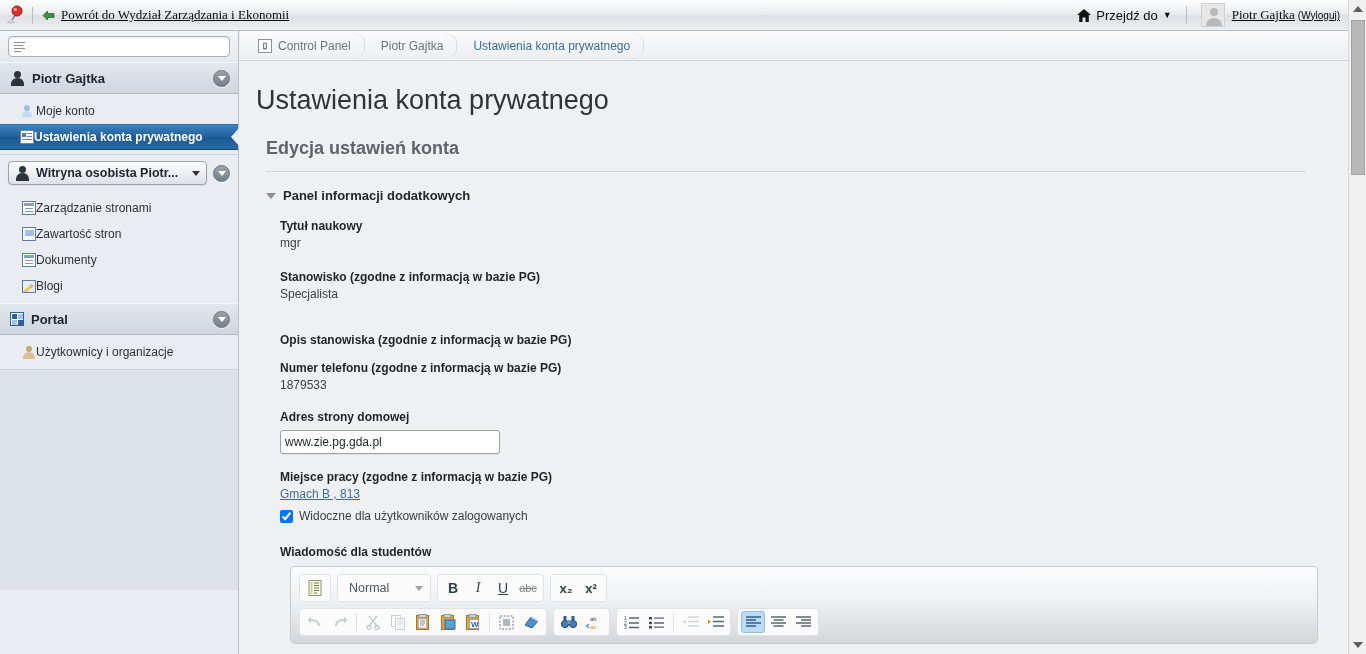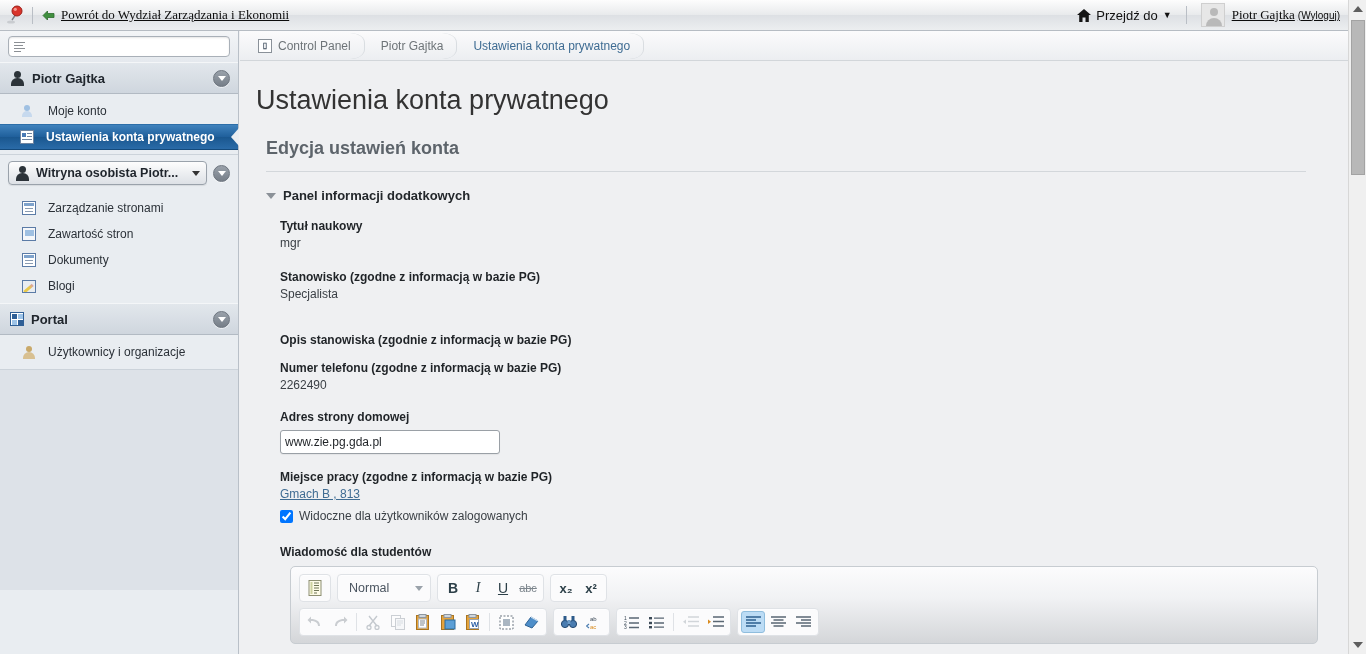--- a/index.html
+++ b/index.html
@@ -85,21 +85,21 @@
   }
   .circle-btn .chev {
     width: 0; height: 0; border-left: 4px solid transparent; border-right: 4px solid transparent;
     border-top: 5px solid #fff; margin-top: 1px;
   }
   .sb-group { background: #e9edf1; padding: 4px 0; }
   .sb-item {
     height: 26px; display: flex; align-items: center; padding-left: 22px;
     font-size: 12px; color: #2b3138; position: relative;
   }
-  .sb-item .lbl { margin-left: 12px; }
+  .sb-item .lbl { margin-left: 0; }
   .sb-item.selected {
     background: linear-gradient(to bottom, #3f82bd 0%, #1f5f9b 50%, #1a578f 51%, #2a6ba8 100%);
     color: #fff; font-weight: bold;
     border-top: 1px solid #2c6ea8; border-bottom: 1px solid #144a7c;
     padding-left: 20px;
   }
   .sb-item.selected::after {
     content: ""; position: absolute; right: -1px; top: 50%; transform: translateY(-50%);
     width: 0; height: 0; border-top: 9px solid transparent; border-bottom: 9px solid transparent;
     border-right: 8px solid #e9edf1;
@@ -425,21 +425,21 @@
       <div class="fvalue">Specjalista</div>
     </div>
 
     <div class="fld" style="margin-top:32px;">
       <div class="flabel">Opis stanowiska (zgodnie z informacją w bazie PG)</div>
       <div class="fvalue"></div>
     </div>
 
     <div class="fld" style="margin-top:12px;">
       <div class="flabel">Numer telefonu (zgodne z informacją w bazie PG)</div>
-      <div class="fvalue">2262490</div>
+      <div class="fvalue">1879533</div>
     </div>
 
     <div class="fld" style="margin-top:18px;">
       <div class="flabel">Adres strony domowej</div>
       <input class="ftext" type="text" style="margin-top: 6px;" value="www.zie.pg.gda.pl">
     </div>
 
     <div class="fld" style="margin-top:16px;">
       <div class="flabel">Miejsce pracy (zgodne z informacją w bazie PG)</div>
       <a href="#" class="flink">Gmach B , 813</a>

